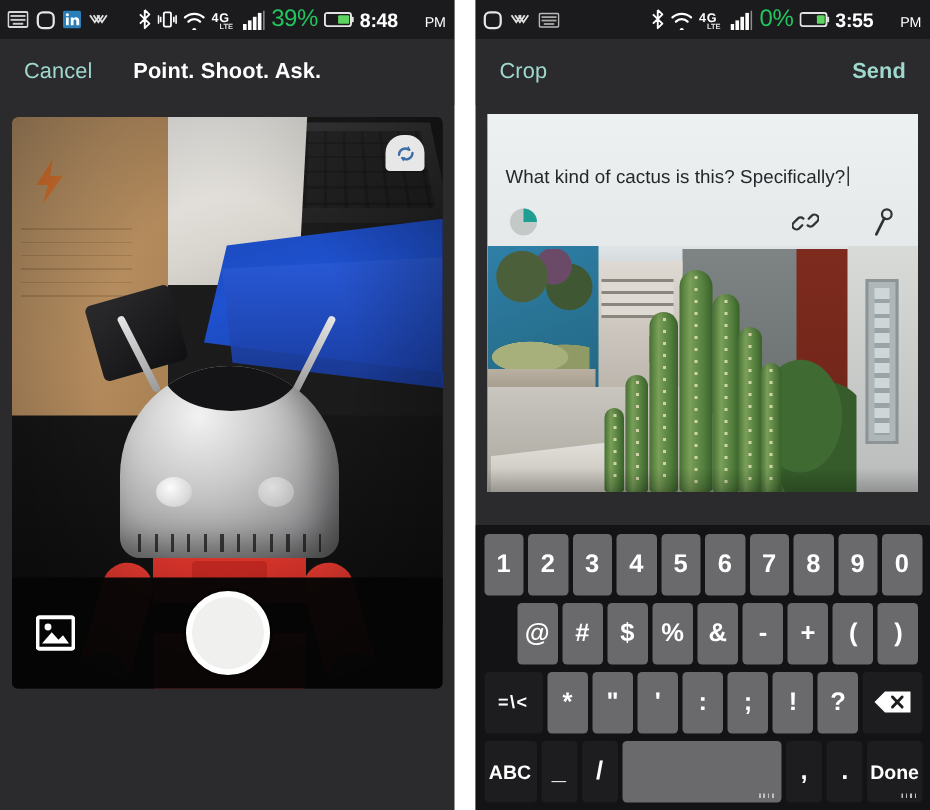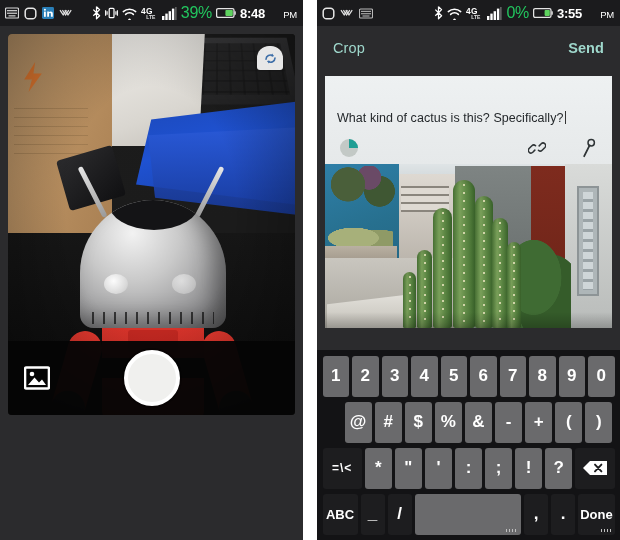--- a/index.html
+++ b/index.html
@@ -431,20 +431,24 @@
         <span class="batt-pct">39%</span>
         <svg class="sb-ico" width="20" height="12" viewBox="0 0 20 12">
           <rect x="0.6" y="1.6" width="17.4" height="8.8" rx="1.6" fill="none" stroke="#e4e4e4" stroke-width="1.3"></rect>
           <rect x="18.4" y="4.2" width="1.4" height="3.6" rx="0.5" fill="#e4e4e4"></rect>
           <rect x="9.4" y="3.1" width="7.4" height="5.8" rx="0.8" fill="#5fd35f"></rect>
         </svg>
         <span class="clock"><span>8:48</span><span class="ampm">PM</span></span>
       </div>
     </div>
 
+    <div class="titlebar">
+      <button class="tb-action">Cancel</button>
+      <div class="tb-title">Point. Shoot. Ask.</div>
+    </div>
 
     <div class="viewfinder">
       <div class="vf-photo">
         <div class="scene-desk">
           <div class="sc-keyboard">
               <div class="sc-kbkeys"></div>
             </div>
           <div class="sc-whitebox"></div>
           <div class="sc-box">
               <div class="sc-boxlines"></div>

